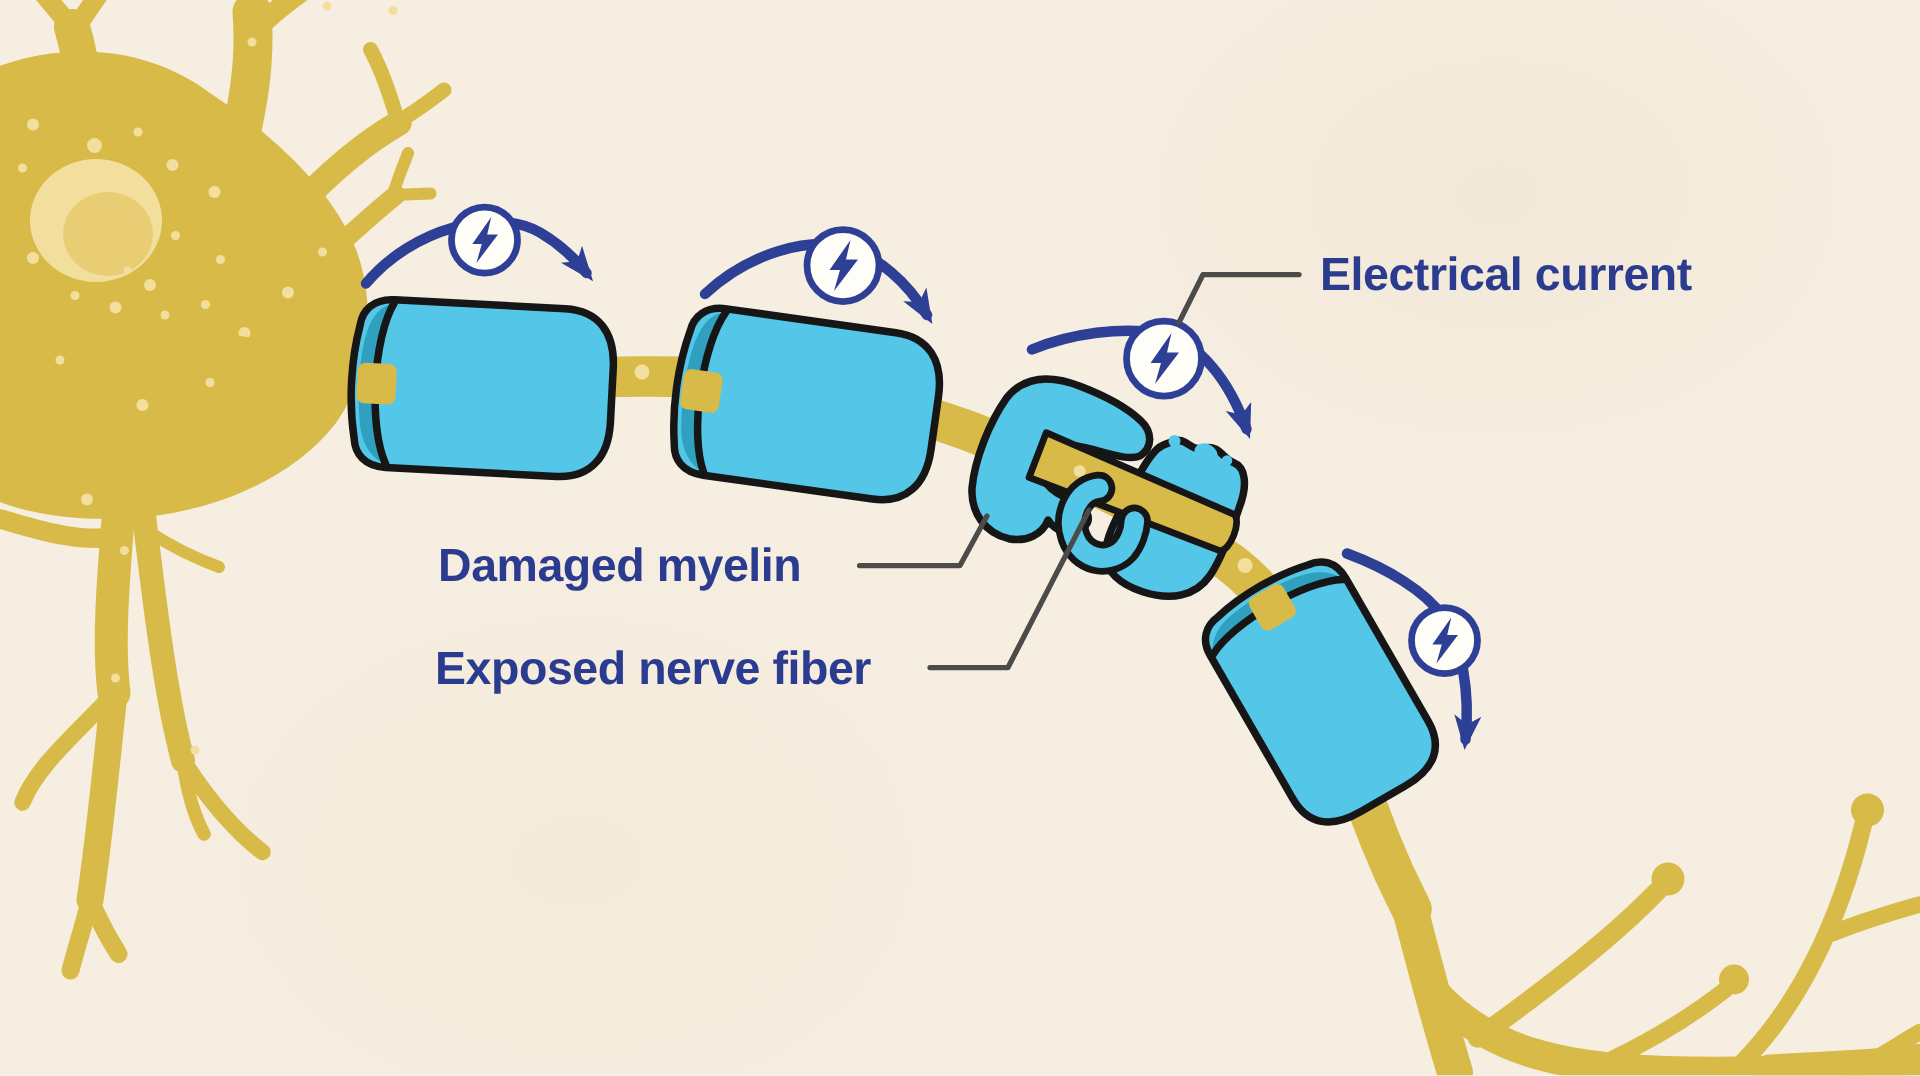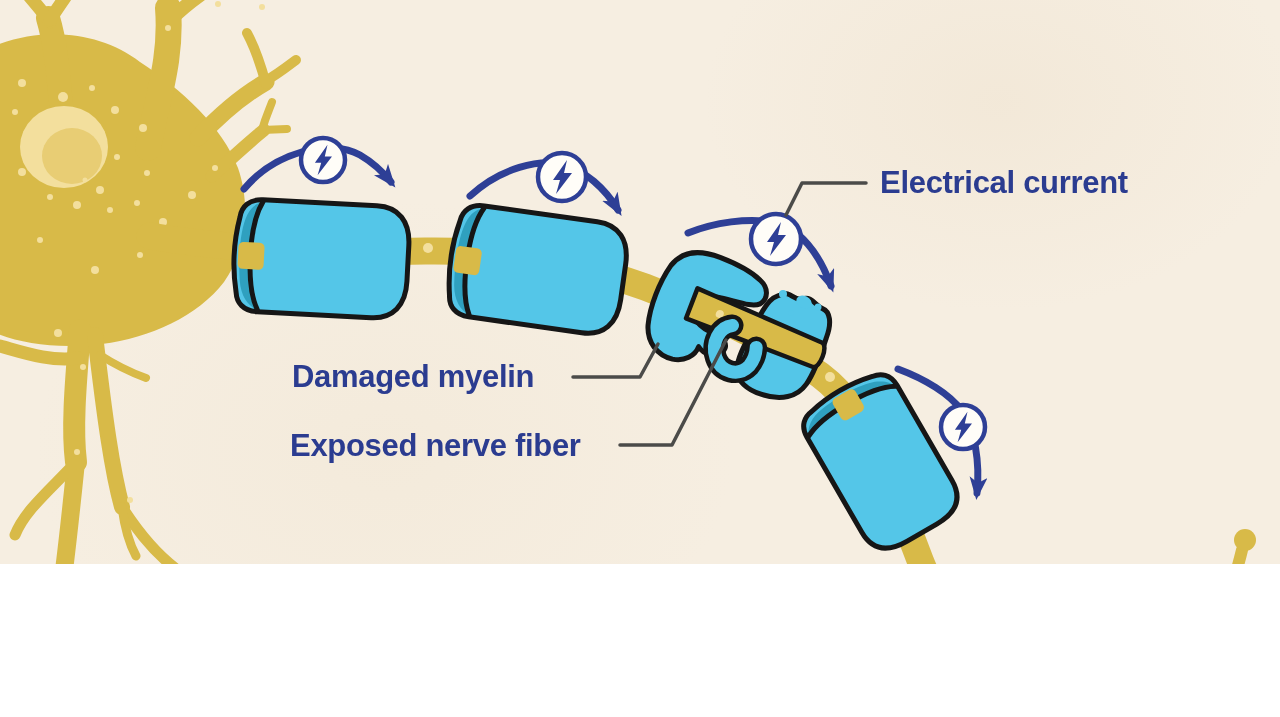--- a/index.html
+++ b/index.html
@@ -2,21 +2,21 @@
 <html style="--bg: #f6eee1; --gold: #d8ba48; --goldLight: #f3df9d; --blue: #54c6e8; --teal: #2fa0bf; --outline: #161616; --arrowBlue: #2e3f96; --labelBlue: #2b3c90; --gray: #4b4b49; --circleFill: #fffdf8;"><head>
 <meta charset="utf-8">
 <style>
   :root{
     --bg:#f6eee1; --gold:#d8ba48; --goldLight:#f3df9d; --blue:#54c6e8;
     --teal:#2fa0bf; --outline:#161616; --arrowBlue:#2e3f96; --labelBlue:#2b3c90;
     --gray:#4b4b49; --circleFill:#fffdf8;
   }
   html,body{margin:0;padding:0;}
   .stage{
-    position:relative;width:1280px;height:564px;overflow:hidden;
+    position:relative;width:1280px;height:717px;overflow:hidden;
     background:
       radial-gradient(420px 300px at 78% 18%, rgba(236,222,200,.35), rgba(236,222,200,0) 70%),
       radial-gradient(500px 360px at 30% 80%, rgba(238,226,205,.30), rgba(238,226,205,0) 70%),
       var(--bg);
   }
   svg{display:block}
   .gold{fill:var(--gold);}
   .goldDot{fill:var(--goldLight);}
   .goldStroke{stroke:var(--gold);fill:none;stroke-linecap:round;stroke-linejoin:round;}
   .blueBody{fill:var(--blue);stroke:var(--outline);stroke-width:5;stroke-linejoin:round;}

